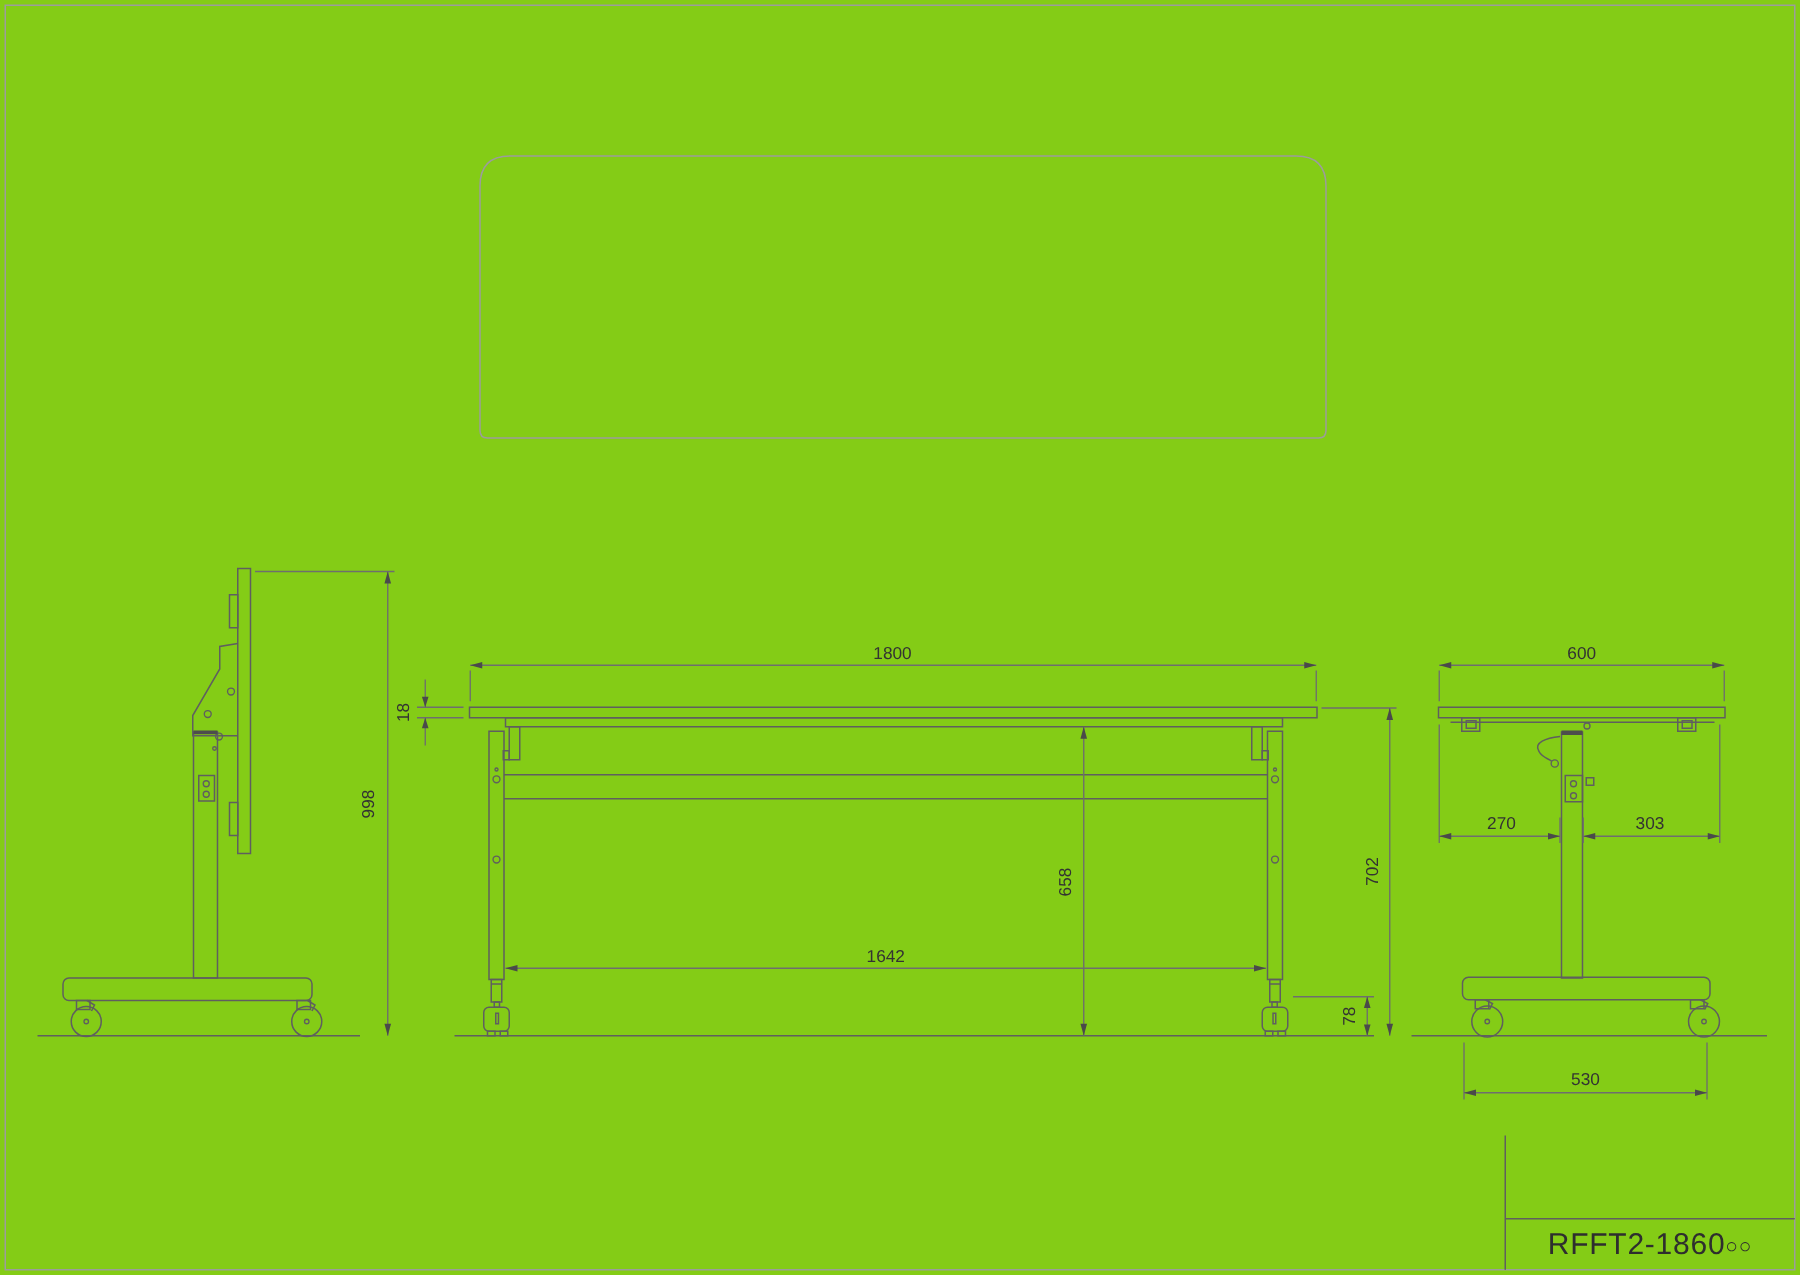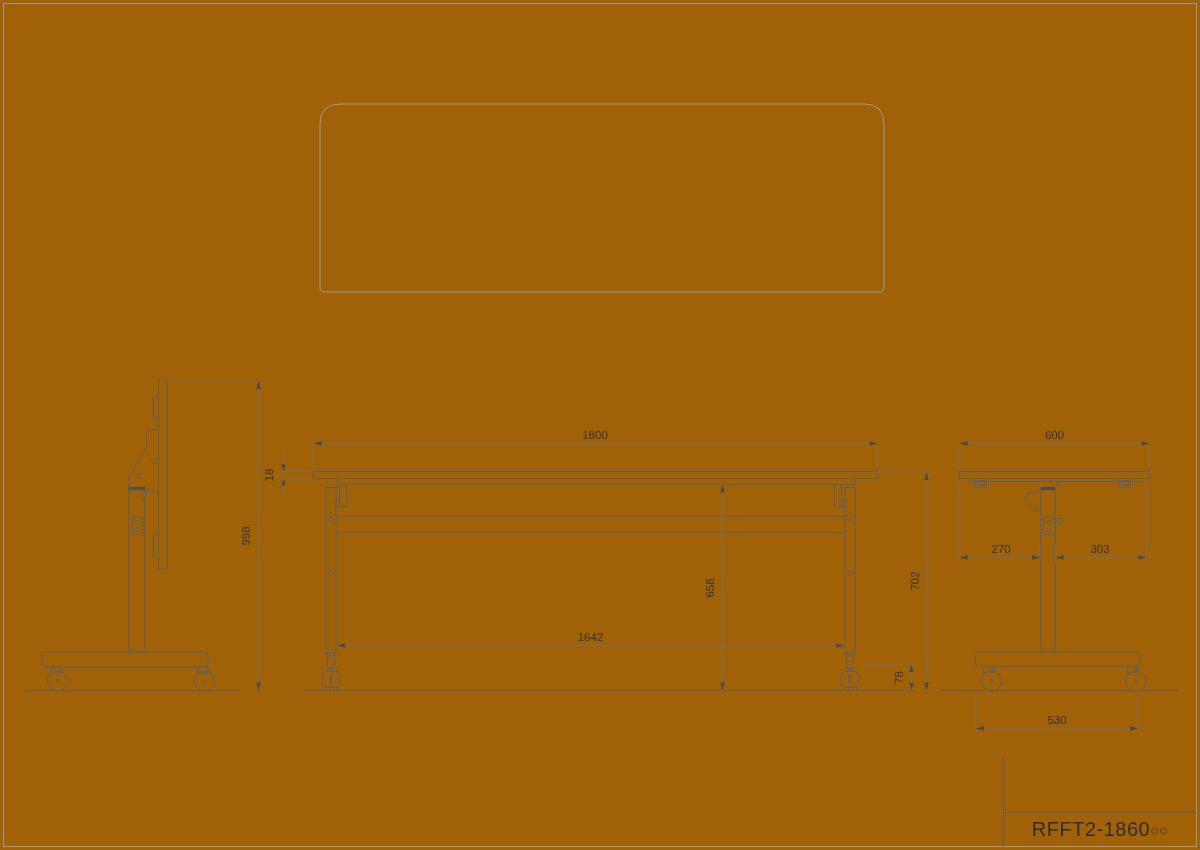--- a/index.html
+++ b/index.html
@@ -1,16 +1,16 @@
 <!DOCTYPE html>
 <html><head>
 <meta charset="utf-8">
 <style>
   html,body{margin:0;padding:0;background:#fff;}
-  #sheet{position:relative;width:1200px;height:850px;background:#a16207;overflow:hidden;}
+  #sheet{position:relative;width:1200px;height:850px;background:#84cc16;overflow:hidden;}
   svg{position:absolute;left:0;top:0;}
   .g-line{stroke:#5f5f5f;fill:none;stroke-width:1;}
   .g-light{stroke:#9c9c9c;fill:none;stroke-width:1;}
   .g-dark-fill{fill:#4d4d4d;stroke:none;}
   .dim{stroke:#6e6e6e;fill:none;stroke-width:0.9;}
   .dim-arrow{fill:#4a4a4a;stroke:none;}
   .screw{stroke:#5f5f5f;fill:none;stroke-width:0.9;}
   text{font-family:"Liberation Sans",sans-serif;fill:#333333;font-size:11.5px;}
   .title-text{font-size:20px;fill:#2e2e2e;letter-spacing:0.5px;}
   .suffix{font-size:14px;}

